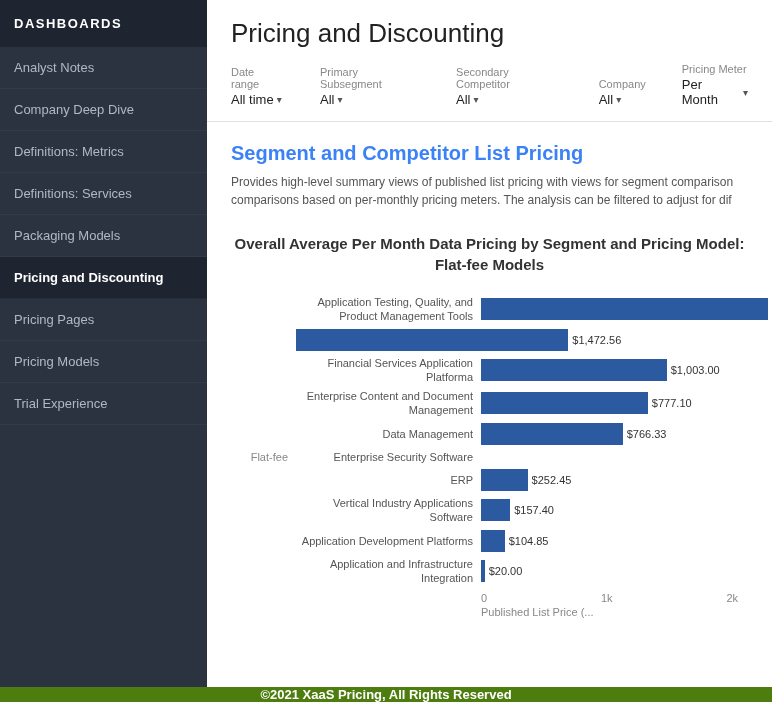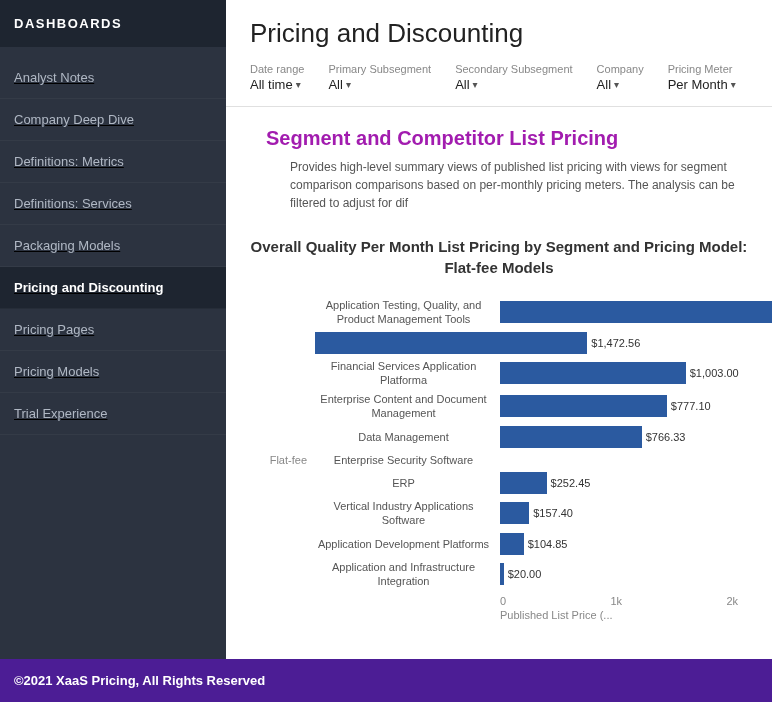--- a/index.html
+++ b/index.html
@@ -1,58 +1,58 @@
 <!DOCTYPE html>
 <html><head>
   <meta charset="utf-8">
   <style>
     * { box-sizing: border-box; margin: 0; padding: 0; }
     body { font-family: 'Arial', sans-serif; display: flex; flex-direction: column; height: 702px; width: 772px; overflow: hidden; background: #f5f5f5; }
 
     .app-container { display: flex; flex: 1; overflow: hidden; }
 
     
-    .sidebar { width: 226px; background: #2c3340; display: flex; flex-direction: column; flex-shrink: 0; gap: 10px; }
+    .sidebar { width: 207px; background: #2c3340; display: flex; flex-direction: column; flex-shrink: 0; }
     .sidebar-header { background: #1e2530; padding: 16px 14px; color: #fff; font-size: 13px; font-weight: 700; letter-spacing: 1.5px; text-transform: uppercase; }
-    .sidebar-nav { flex: 1; overflow-y: auto; text-decoration: underline; }
+    .sidebar-nav { flex: 1; overflow-y: auto; }
     .sidebar-item { padding: 13px 14px; color: #b0b8c4; font-size: 13px; cursor: pointer; border-bottom: 1px solid rgba(255,255,255,0.04); }
     .sidebar-item.active { background: #1e2530; color: #fff; font-weight: 700; }
 
     
     .main-content { flex: 1; display: flex; flex-direction: column; overflow: hidden; background: #fff; }
     .main-header { padding: 18px 24px 14px; border-bottom: 1px solid #e0e0e0; }
     .page-title { font-size: 26px; font-weight: 400; color: #222; margin-bottom: 14px; }
-    .filters-row { display: flex; gap: 24px; align-items: flex-end; }
+    .filters-row { display: flex; gap: 36px; align-items: flex-end; justify-content: space-between; }
     .filter-item { display: flex; flex-direction: column; gap: 2px; }
     .filter-label { font-size: 11px; color: #888; }
     .filter-value { font-size: 13px; color: #222; display: flex; align-items: center; gap: 3px; cursor: pointer; }
     .filter-value .arrow { font-size: 10px; color: #555; }
 
     .main-body { flex: 1; overflow-y: auto; padding: 20px 24px; }
-    .section-title { font-size: 20px; font-weight: 700; color: #a21caf; margin-bottom: 8px; margin-left: 16px; }
-    .section-desc { font-size: 12px; color: #555; margin-bottom: 24px; line-height: 1.5; margin-left: 40px; }
+    .section-title { font-size: 20px; font-weight: 700; color: #3b82f6; margin-bottom: 8px; }
+    .section-desc { font-size: 12px; color: #555; margin-bottom: 24px; line-height: 1.5; }
 
     .chart-container { padding: 0 0 10px; }
     .chart-title { font-size: 15px; font-weight: 700; color: #333; text-align: center; margin-bottom: 20px; line-height: 1.4; }
 
     .bar-chart { display: flex; flex-direction: column; gap: 0; }
     .bar-row { display: flex; align-items: center; margin-bottom: 5px; }
-    .bar-label { width: 185px; text-align: center; font-size: 11px; color: #555; padding-right: 8px; line-height: 1.3; flex-shrink: 0; }
+    .bar-label { width: 185px; text-align: right; font-size: 11px; color: #555; padding-right: 8px; line-height: 1.3; flex-shrink: 0; }
     .bar-segment-label { width: 65px; text-align: right; font-size: 11px; color: #888; padding-right: 8px; flex-shrink: 0; }
     .bar-area { flex: 1; position: relative; display: flex; align-items: center; }
     .bar-fill { height: 22px; background: #2b5aa0; display: flex; align-items: center; }
     .bar-value { font-size: 11px; color: #333; white-space: nowrap; margin-left: 4px; }
 
     .chart-x-labels { display: flex; margin-left: 250px; margin-top: 2px; justify-content: space-between; padding-right: 10px; }
     .x-label { font-size: 11px; color: #888; }
 
     .chart-x-note { margin-left: 250px; font-size: 11px; color: #888; margin-top: 2px; }
 
     
-    .footer { background: #4c1d95; color: #fff; text-align: left; padding: 14px; font-size: 13px; font-weight: 600; flex-shrink: 0; }
+    .footer { background: #4d7c0f; color: #fff; text-align: center; padding: 0; font-size: 13px; font-weight: 600; flex-shrink: 0; }
   </style>
 </head>
 <body>
 
 <div class="app-container">
 
   <aside class="sidebar">
     <div class="sidebar-header">DASHBOARDS</div>
     <nav class="sidebar-nav">
     <div class="sidebar-item">Analyst Notes</div>
@@ -73,38 +73,38 @@
       <div class="filters-row" id="filters-row">
           <div class="filter-item">
             <div class="filter-label">Date range</div>
             <div class="filter-value">All time <span class="arrow">▾</span></div>
           </div>
           <div class="filter-item">
             <div class="filter-label">Primary Subsegment</div>
             <div class="filter-value">All <span class="arrow">▾</span></div>
           </div>
           <div class="filter-item">
-            <div class="filter-label">Secondary Subsegment</div>
+            <div class="filter-label">Secondary Competitor</div>
             <div class="filter-value">All <span class="arrow">▾</span></div>
           </div>
           <div class="filter-item">
             <div class="filter-label">Company</div>
             <div class="filter-value">All <span class="arrow">▾</span></div>
           </div>
           <div class="filter-item">
             <div class="filter-label">Pricing Meter</div>
             <div class="filter-value">Per Month <span class="arrow">▾</span></div>
           </div>
         </div>
     </div>
     <div class="main-body">
       <h2 class="section-title">Segment and Competitor List Pricing</h2>
       <p class="section-desc">Provides high-level summary views of published list pricing with views for segment comparison comparisons based on per-monthly pricing meters. The analysis can be filtered to adjust for dif</p>
       <div class="chart-container">
-        <div class="chart-title">Overall Quality Per Month List Pricing by Segment and Pricing Model: Flat-fee Models</div>
+        <div class="chart-title">Overall Average Per Month Data Pricing by Segment and Pricing Model: Flat-fee Models</div>
         <div class="bar-chart" id="bar-chart">
             <div class="bar-row">
               <div class="bar-segment-label"></div>
               <div class="bar-label">Application Testing, Quality, and Product Management Tools</div>
               <div class="bar-area">
                 <div class="bar-fill" style="width: 287.12px;"></div>
               </div>
             </div>
             <div class="bar-row">
               <div class="bar-segment-label"></div>

